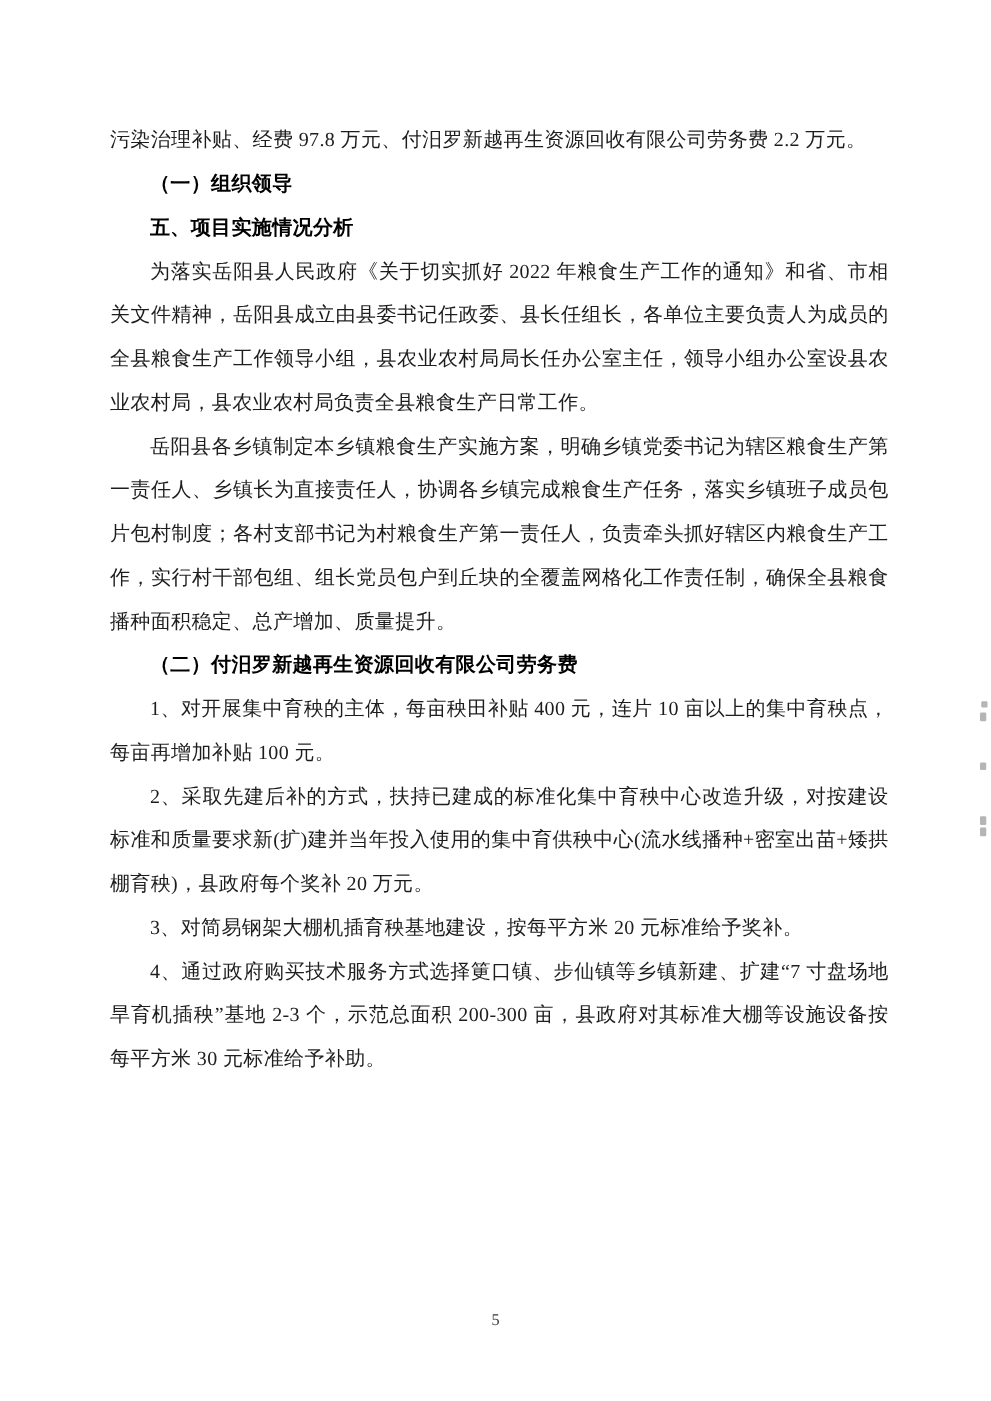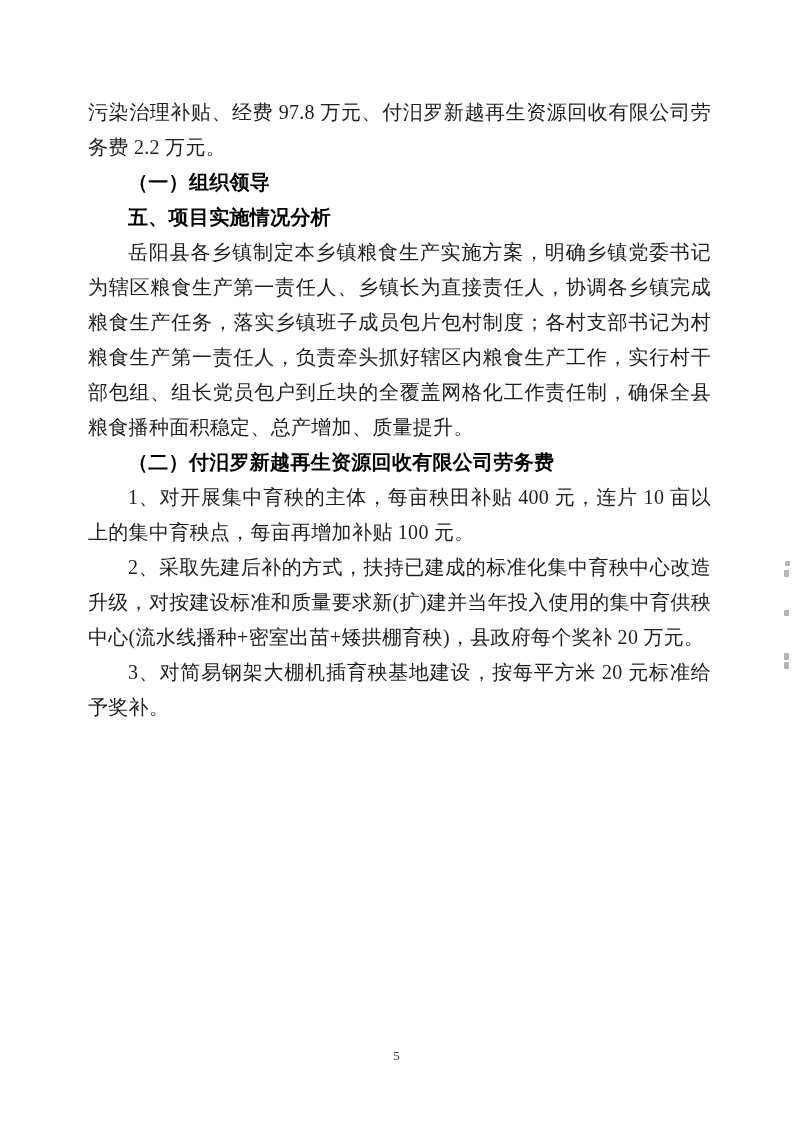--- a/index.html
+++ b/index.html
@@ -13,21 +13,21 @@
     height: 1121px;
     background: #ffffff;
     overflow: hidden;
     font-family: "Liberation Serif", "DejaVu Serif", serif;
   }
   .content {
     position: absolute;
     left: 88px;
     top: 95px;
     width: 623px;
-    font-size: 20px;
+    font-size: 16px;
     line-height: 35px;
     text-align: justify;
     color: #1d1d1d;
     letter-spacing: 0.3px;
   }
   .content p {
     margin: 0;
     padding: 0;
   }
   p.indent {
@@ -62,25 +62,27 @@
 </style>
 </head>
 <body>
 
 <div class="page">
 
   <div class="content">
     <p class="">污染治理补贴、经费 97.8 万元、付汨罗新越再生资源回收有限公司劳务费 2.2 万元。</p>
     <p class="heading">（一）组织领导</p>
     <p class="heading">五、项目实施情况分析</p>
+    <p class="indent">为落实岳阳县人民政府《关于切实抓好 2022 年粮食生产工作的通知》和省、市相关文件精神，岳阳县成立由县委书记任政委、县长任组长，各单位主要负责人为成员的全县粮食生产工作领导小组，县农业农村局局长任办公室主任，领导小组办公室设县农业农村局，县农业农村局负责全县粮食生产日常工作。</p>
     <p class="indent">岳阳县各乡镇制定本乡镇粮食生产实施方案，明确乡镇党委书记为辖区粮食生产第一责任人、乡镇长为直接责任人，协调各乡镇完成粮食生产任务，落实乡镇班子成员包片包村制度；各村支部书记为村粮食生产第一责任人，负责牵头抓好辖区内粮食生产工作，实行村干部包组、组长党员包户到丘块的全覆盖网格化工作责任制，确保全县粮食播种面积稳定、总产增加、质量提升。</p>
     <p class="heading">（二）付汨罗新越再生资源回收有限公司劳务费</p>
     <p class="indent">1、对开展集中育秧的主体，每亩秧田补贴 400 元，连片 10 亩以上的集中育秧点，每亩再增加补贴 100 元。</p>
     <p class="indent">2、采取先建后补的方式，扶持已建成的标准化集中育秧中心改造升级，对按建设标准和质量要求新(扩)建并当年投入使用的集中育供秧中心(流水线播种+密室出苗+矮拱棚育秧)，县政府每个奖补 20 万元。</p>
     <p class="indent">3、对简易钢架大棚机插育秧基地建设，按每平方米 20 元标准给予奖补。</p>
+    <p class="indent">4、通过政府购买技术服务方式选择筻口镇、步仙镇等乡镇新建、扩建“7 寸盘场地旱育机插秧”基地 2-3 个，示范总面积 200-300 亩，县政府对其标准大棚等设施设备按每平方米 30 元标准给予补助。</p>
   </div>
 
   <div class="page-number">5</div>
 
   <div class="artifact a1"></div>
   <div class="artifact a2"></div>
   <div class="artifact a3"></div>
   <div class="artifact a4"></div>
   <div class="artifact a5"></div>
 

